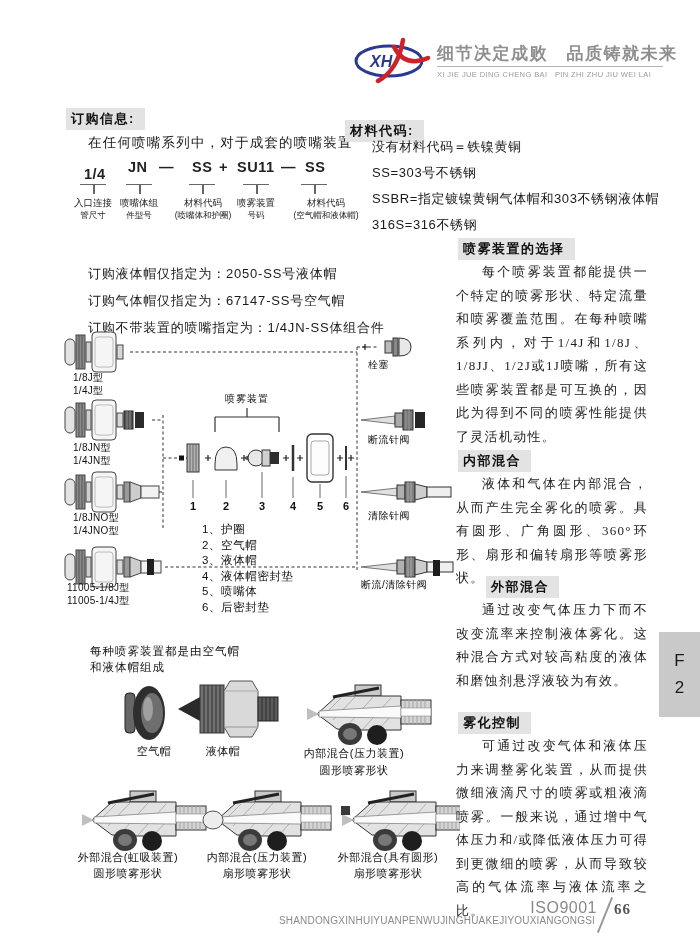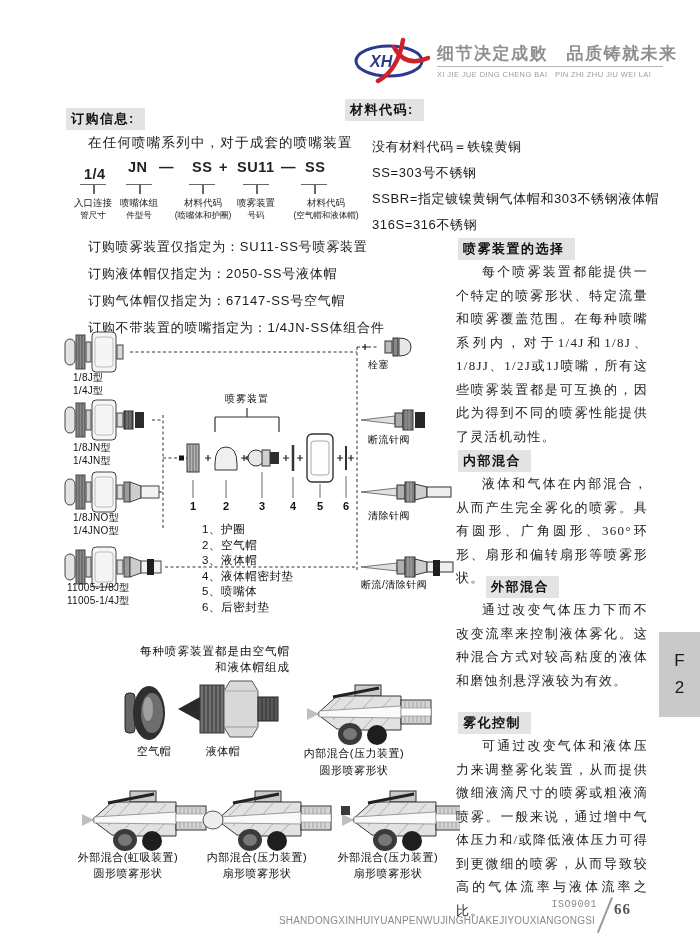--- a/index.html
+++ b/index.html
@@ -19,28 +19,28 @@
   .tline{position:absolute;width:26px;border-top:1.5px solid #666;}
   .tline::after{content:"";position:absolute;left:50%;top:0;width:1.5px;height:9px;background:#666;}
   .clabel{position:absolute;text-align:center;font-size:9.5px;line-height:12px;color:#222;}
   .clabel .s2{font-size:8.5px;}
   .model{position:absolute;font-size:10px;line-height:13px;color:#111;letter-spacing:0.3px;}
   .asm-label{position:absolute;text-align:center;font-size:10px;color:#111;letter-spacing:1px;}
   .num{position:absolute;width:16px;text-align:center;font-size:11px;font-weight:bold;color:#111;}
   .plist{position:absolute;font-size:11.5px;line-height:15.5px;letter-spacing:0.6px;color:#111;}
   .acc{position:absolute;font-size:10px;color:#111;letter-spacing:0.5px;white-space:nowrap;text-align:center;}
   .cap{position:absolute;font-size:11px;line-height:16px;text-align:center;color:#111;letter-spacing:0.5px;}
-  .cap2{position:absolute;font-size:11.5px;line-height:16px;text-align:right;color:#111;letter-spacing:1px;}
+  .cap2{position:absolute;font-size:11.5px;line-height:16px;text-align:left;color:#111;letter-spacing:1px;}
   .slogan-cn{position:absolute;font-size:17px;font-weight:bold;color:#8f8f8f;letter-spacing:1.5px;white-space:pre;}
   .slogan-py{position:absolute;font-size:7.5px;color:#9c9c9c;letter-spacing:0.4px;white-space:pre;}
   .hr{position:absolute;background:#b5b5b5;height:1px;}
   .tab{position:absolute;left:659px;top:632px;width:41px;height:85px;background:#c9c9c9;
        display:flex;flex-direction:column;align-items:center;justify-content:center;gap:7px;
        font-size:17px;color:#1a1a1a;}
-  .iso{position:absolute;right:103px;top:899px;font-size:10px;color:#8a8a8a;letter-spacing:0.5px;font-family:Liberation Mono, monospace;}
+  .iso{position:absolute;right:103px;top:899px;font-size:16px;color:#8a8a8a;letter-spacing:0.5px;}
   .company{position:absolute;right:105px;top:915px;font-size:10px;color:#8a8a8a;letter-spacing:0.2px;white-space:nowrap;}
   .slash{position:absolute;left:604px;top:896px;width:1.5px;height:38px;background:#9a9a9a;transform:rotate(22deg);}
   .pageno{position:absolute;left:614px;top:901px;font-size:15px;font-weight:bold;color:#555;
           letter-spacing:1px;font-family:"Liberation Serif","DejaVu Serif",serif;}
 </style>
 </head>
 <body>
 
 <div class="page">
 
@@ -86,26 +86,25 @@
   </div>
   <div class="clabel" style="left:226px;top:197px;width:60px;">
     <div>喷雾装置</div>
     <div class="s2">号码</div>
   </div>
   <div class="clabel" style="left:278px;top:197px;width:96px;">
     <div>材料代码</div>
     <div class="s2">(空气帽和液体帽)</div>
   </div>
 
-  <div class="note abs" style="left:88px;top:233px;">订购喷雾装置仅指定为：SU11-SS号喷雾装置</div>
   <div class="note abs" style="left:88px;top:260px;">订购液体帽仅指定为：2050-SS号液体帽</div>
   <div class="note abs" style="left:88px;top:287px;">订购气体帽仅指定为：67147-SS号空气帽</div>
   <div class="note abs" style="left:88px;top:314px;">订购不带装置的喷嘴指定为：1/4JN-SS体组合件</div>
 
-  <div class="hd abs" style="left:345px;top:99px;">材料代码:</div>
+  <div class="hd abs" style="left:345px;top:120px;">材料代码:</div>
   <div class="mat abs" style="left:372px;top:134px;">没有材料代码＝铁镍黄铜</div>
   <div class="mat abs" style="left:372px;top:160px;">SS=303号不锈钢</div>
   <div class="mat abs" style="left:372px;top:186px;">SSBR=指定镀镍黄铜气体帽和303不锈钢液体帽</div>
   <div class="mat abs" style="left:372px;top:212px;">316S=316不锈钢</div>
 
   <div class="abs" style="left:55px;top:320px;width:405px;height:305px;">
     <svg width="405" height="305" viewBox="0 0 405 305">
       <defs>
         <g id="nozb">
           <rect x="0" y="12" width="10" height="26" rx="5" fill="#e3e3e3" stroke="#444"></rect>
@@ -311,21 +310,21 @@
   </div>
   <div class="cap" style="left:58px;top:849px;width:140px;">
     <div>外部混合(虹吸装置)</div>
     <div>圆形喷雾形状</div>
   </div>
   <div class="cap" style="left:187px;top:849px;width:140px;">
     <div>内部混合(压力装置)</div>
     <div>扇形喷雾形状</div>
   </div>
   <div class="cap" style="left:318px;top:849px;width:140px;">
-    <div>外部混合(压力装置)</div>
+    <div>外部混合(具有圆形)</div>
     <div>扇形喷雾形状</div>
   </div>
 
   <div class="hd abs" style="left:458px;top:238px;">喷雾装置的选择</div>
   <div class="para abs" style="left:456px;top:260px;width:192px;">每个喷雾装置都能提供一个特定的喷雾形状、特定流量和喷雾覆盖范围。在每种喷嘴系列内，对于1/4J和1/8J、1/8JJ、1/2J或1J喷嘴，所有这些喷雾装置都是可互换的，因此为得到不同的喷雾性能提供了灵活机动性。</div>
 
   <div class="hd abs" style="left:458px;top:450px;">内部混合</div>
   <div class="para abs" style="left:456px;top:472px;width:192px;">液体和气体在内部混合，从而产生完全雾化的喷雾。具有圆形、广角圆形、360°环形、扇形和偏转扇形等喷雾形状。</div>
 
   <div class="hd abs" style="left:458px;top:576px;margin-left:28px;">外部混合</div>

